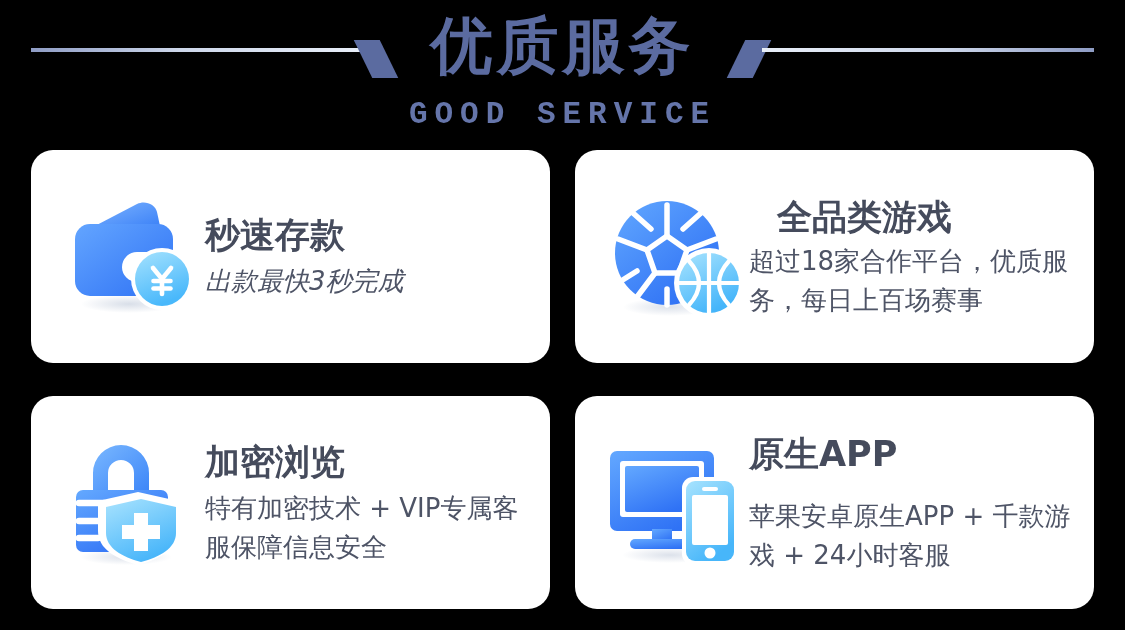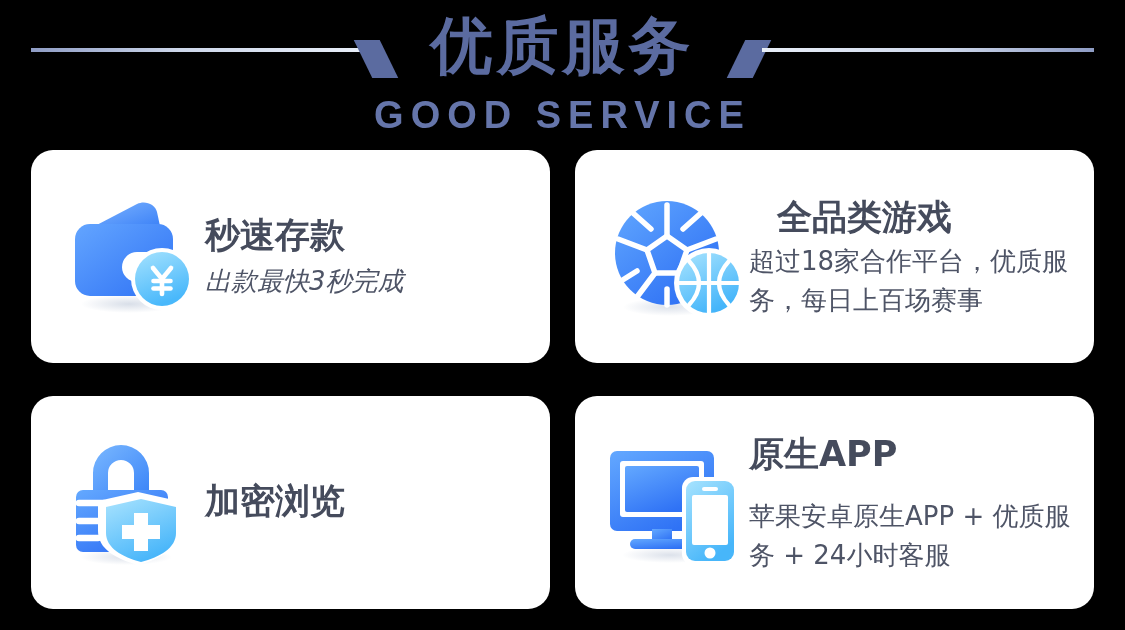--- a/index.html
+++ b/index.html
@@ -73,22 +73,22 @@
     color: #5b6ba0;
     line-height: 78px;
     white-space: nowrap;
   }
 
   .title-en {
     position: absolute;
     left: 0; right: 0;
     top: 98px;
     text-align: center;
-    font-family: Liberation Sans, sans-serif;
-    font-size: 38px;
+    font-family: Liberation Mono, monospace;
+    font-size: 31px;
     font-weight: 700;
     letter-spacing: 7px;
     color: #6575aa;
     line-height: 34px;
     white-space: nowrap;
   }
 
   
   .grid {
     position: absolute;
@@ -292,20 +292,21 @@
             <path d="M11 84 H44"></path>
             <path d="M11 101 H30"></path>
           </g>
           <path d="M72 57 L112 66 V96 C112 114 94 124 72 130 C50 124 32 114 32 96 V66 Z" fill="#ffffff" transform="translate(-2,-2) scale(1.0)"></path>
           <path d="M73 62 L108 70 V96 C108 111 92 120 73 125 C54 120 38 111 38 96 V70 Z" fill="url(#g-shield)"></path>
           <path d="M66 76 h14 v12 h12 v14 h-12 v12 h-14 v-12 h-12 v-14 h12 z" fill="#ffffff"></path>
         </svg>
       </div>
       <div class="card-text">
         <div class="card-title">加密浏览</div>
+        <div class="card-sub">特有加密技术 + VIP专属客服保障信息安全</div>
       </div>
     </div>
 
     <div class="card card-4">
       <div class="icon-wrap">
         <svg width="134" height="124" viewBox="0 0 134 124">
           <defs>
             <linearGradient id="g-mon" x1="0" y1="0" x2="0.6" y2="1">
               <stop offset="0%" stop-color="#63a8ff"></stop>
               <stop offset="100%" stop-color="#2f72f5"></stop>
@@ -327,18 +328,18 @@
           <rect x="22" y="98" width="64" height="10" rx="5" fill="url(#g-mon)"></rect>
           <rect x="74" y="36" width="56" height="88" rx="11" fill="#ffffff"></rect>
           <rect x="78" y="40" width="48" height="80" rx="9" fill="url(#g-phone)"></rect>
           <rect x="84" y="54" width="36" height="50" rx="2" fill="#ffffff"></rect>
           <rect x="94" y="46" width="16" height="4" rx="2" fill="#ffffff"></rect>
           <circle cx="102" cy="112" r="5.5" fill="#ffffff"></circle>
         </svg>
       </div>
       <div class="card-text">
         <div class="card-title">原生APP</div>
-        <div class="card-sub">苹果安卓原生APP + 优质服务 + 24小时客服</div>
+        <div class="card-sub">苹果安卓原生APP + 千款游戏 + 24小时客服</div>
       </div>
     </div>
 
   </div>
 </div>
 
 </body></html>

